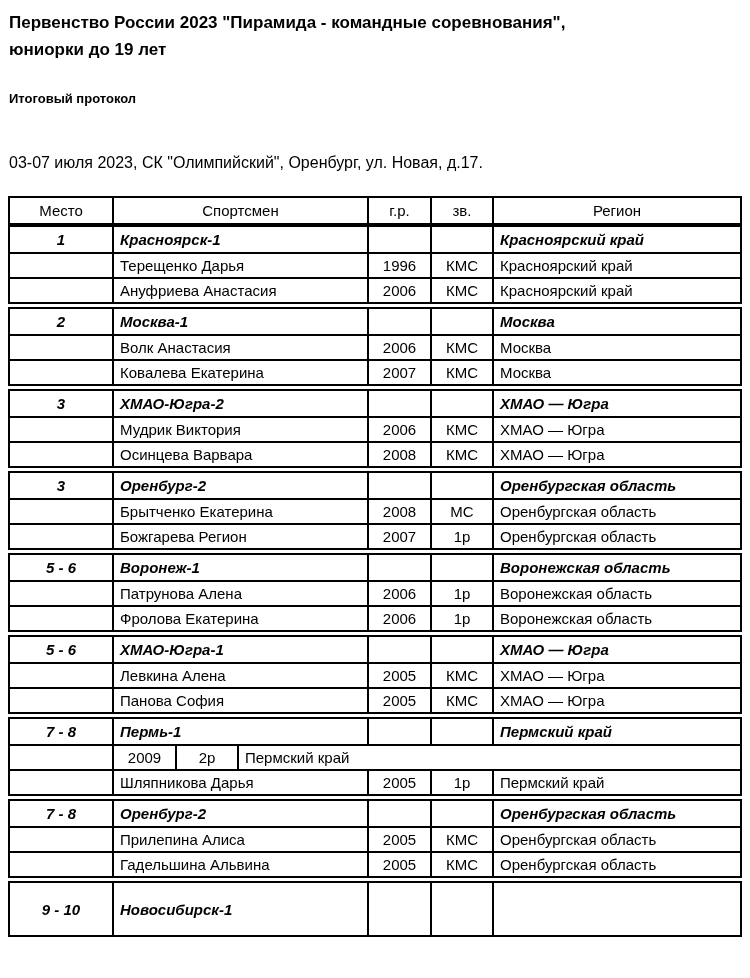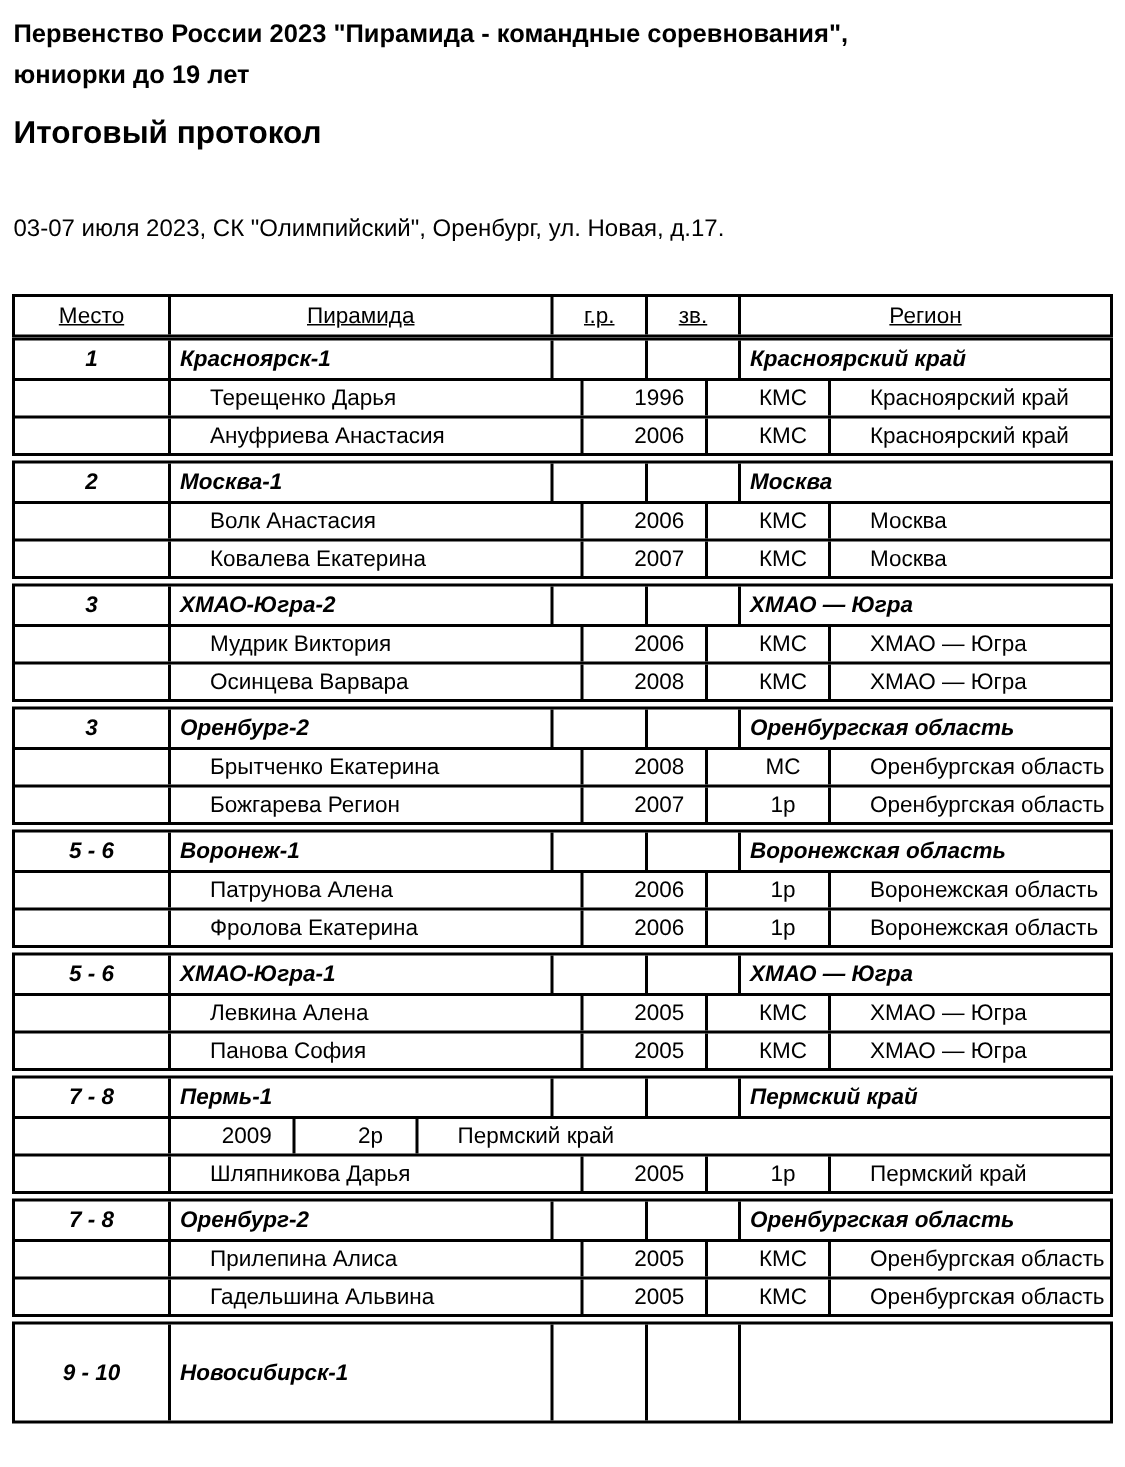--- a/index.html
+++ b/index.html
@@ -15,23 +15,23 @@
     background: #ffffff;
     overflow: hidden;
   }
   .doc-header { padding: 9px 10px 0 9px; }
   .doc-title {
     font-size: 17px;
     font-weight: bold;
     line-height: 27px;
   }
   .doc-subtitle {
-    font-size: 21px;
+    font-size: 13px;
     font-weight: bold;
-    margin-top: 13px;
+    margin-top: 23px;
     line-height: 25px;
   }
   .doc-info {
     font-size: 16px;
     font-weight: normal;
     margin-top: 42px;
     line-height: 20px;
   }
   .tbl {
     position: absolute;
@@ -44,36 +44,36 @@
     border: 2px solid #000;
     background: #fff;
   }
   .group-block { margin-top: 3px; }
   .group-block:first-child { margin-top: 0; }
   .row {
     display: flex;
     align-items: center;
     height: 25px;
   }
-  .row + .row { border-top: 2px solid #000; gap: 20px; }
-  .row.tall { height: 64px; }
+  .row + .row { border-top: 2px solid #000; }
+  .row.tall { height: 52px; }
   .cell {
     height: 100%;
     display: flex;
     align-items: center;
     border-right: 2px solid #000;
     overflow: hidden;
     white-space: nowrap;
   }
   .c-place { width: 104px; justify-content: center; }
   .c-name  { width: 255px; padding-left: 6px; }
   .c-year  { width: 63px;  justify-content: center; }
   .c-rank  { width: 62px;  justify-content: center; }
   .c-region{ flex: 1; padding-left: 6px; border-right: none; }
-  .hdr .cell { justify-content: center; padding-left: 0; font-weight: normal; text-decoration: underline; }
+  .hdr .cell { justify-content: center; padding-left: 0; font-weight: normal; }
   .team-text {
     font-weight: bold;
     font-style: italic;
   }
 </style>
 </head>
 <body>
 
 <div class="page">
   <div class="doc-header">
@@ -82,21 +82,21 @@
       <div>юниорки до 19 лет</div>
     </div>
     <div class="doc-subtitle">Итоговый протокол</div>
     <div class="doc-info">03-07 июля 2023, СК "Олимпийский", Оренбург, ул. Новая, д.17.</div>
   </div>
 
   <div class="tbl">
     <div class="block hdr">
       <div class="row">
         <div class="cell c-place">Место</div>
-        <div class="cell c-name">Пирамида</div>
+        <div class="cell c-name">Спортсмен</div>
         <div class="cell c-year">г.р.</div>
         <div class="cell c-rank">зв.</div>
         <div class="cell c-region">Регион</div>
       </div>
     </div>
     <div id="groups">
         <div class="block group-block">
           <div class="row">
             <div class="cell c-place team-text">1</div>
             <div class="cell c-name team-text">Красноярск-1</div>

